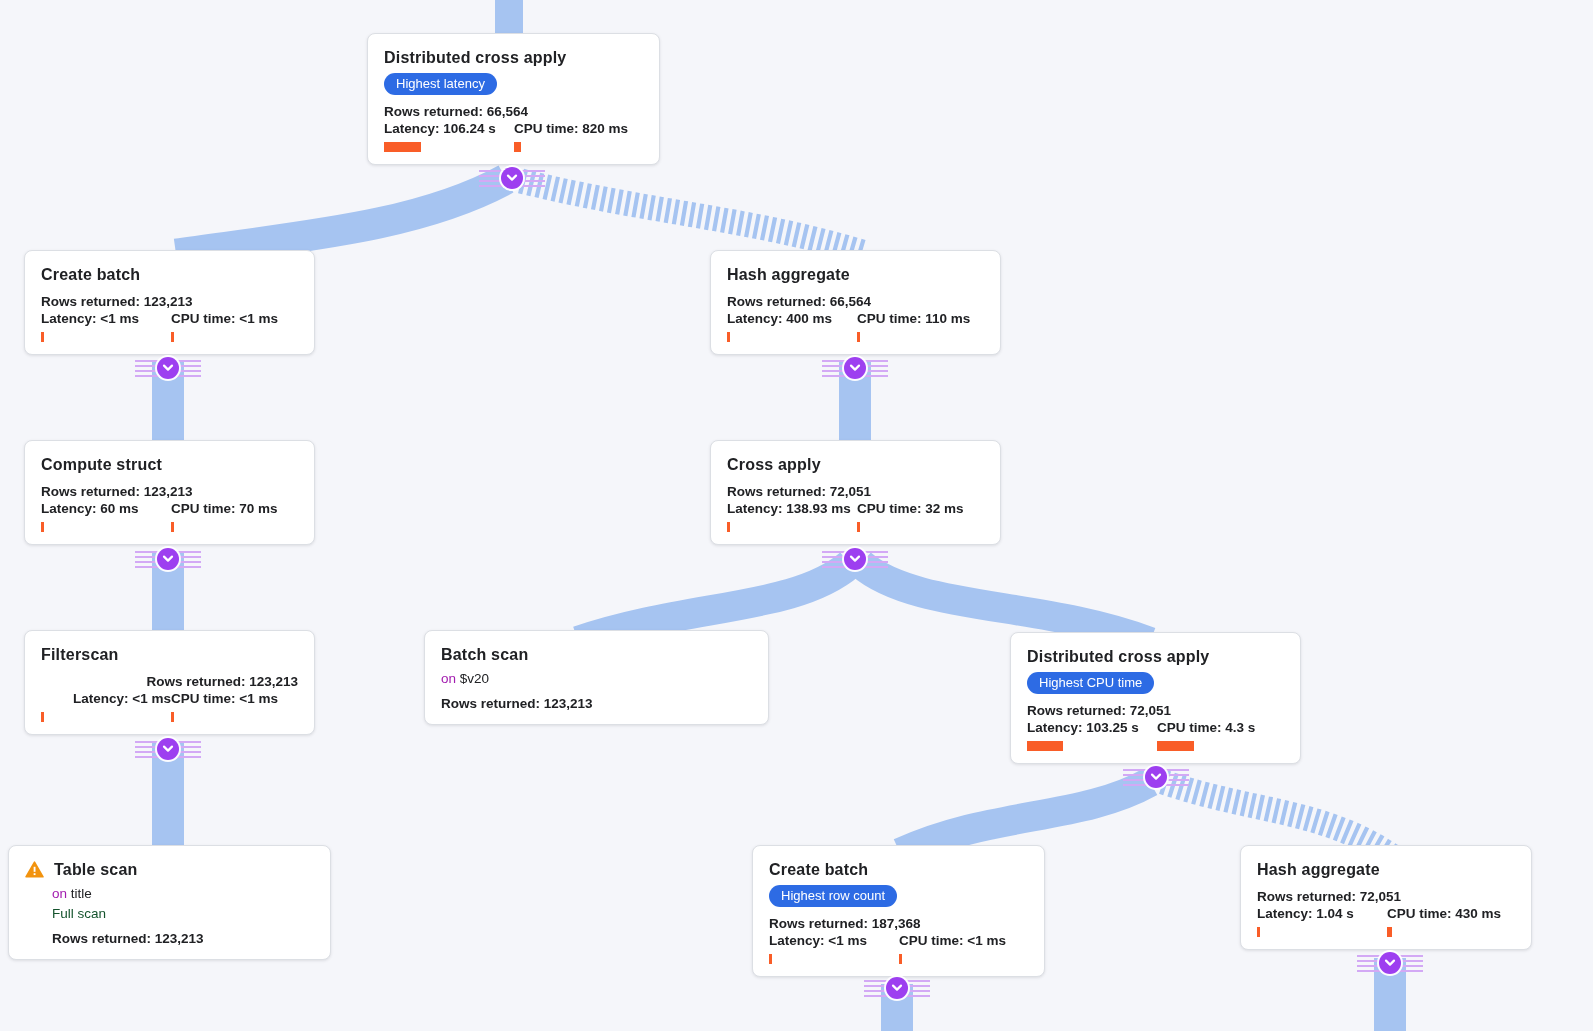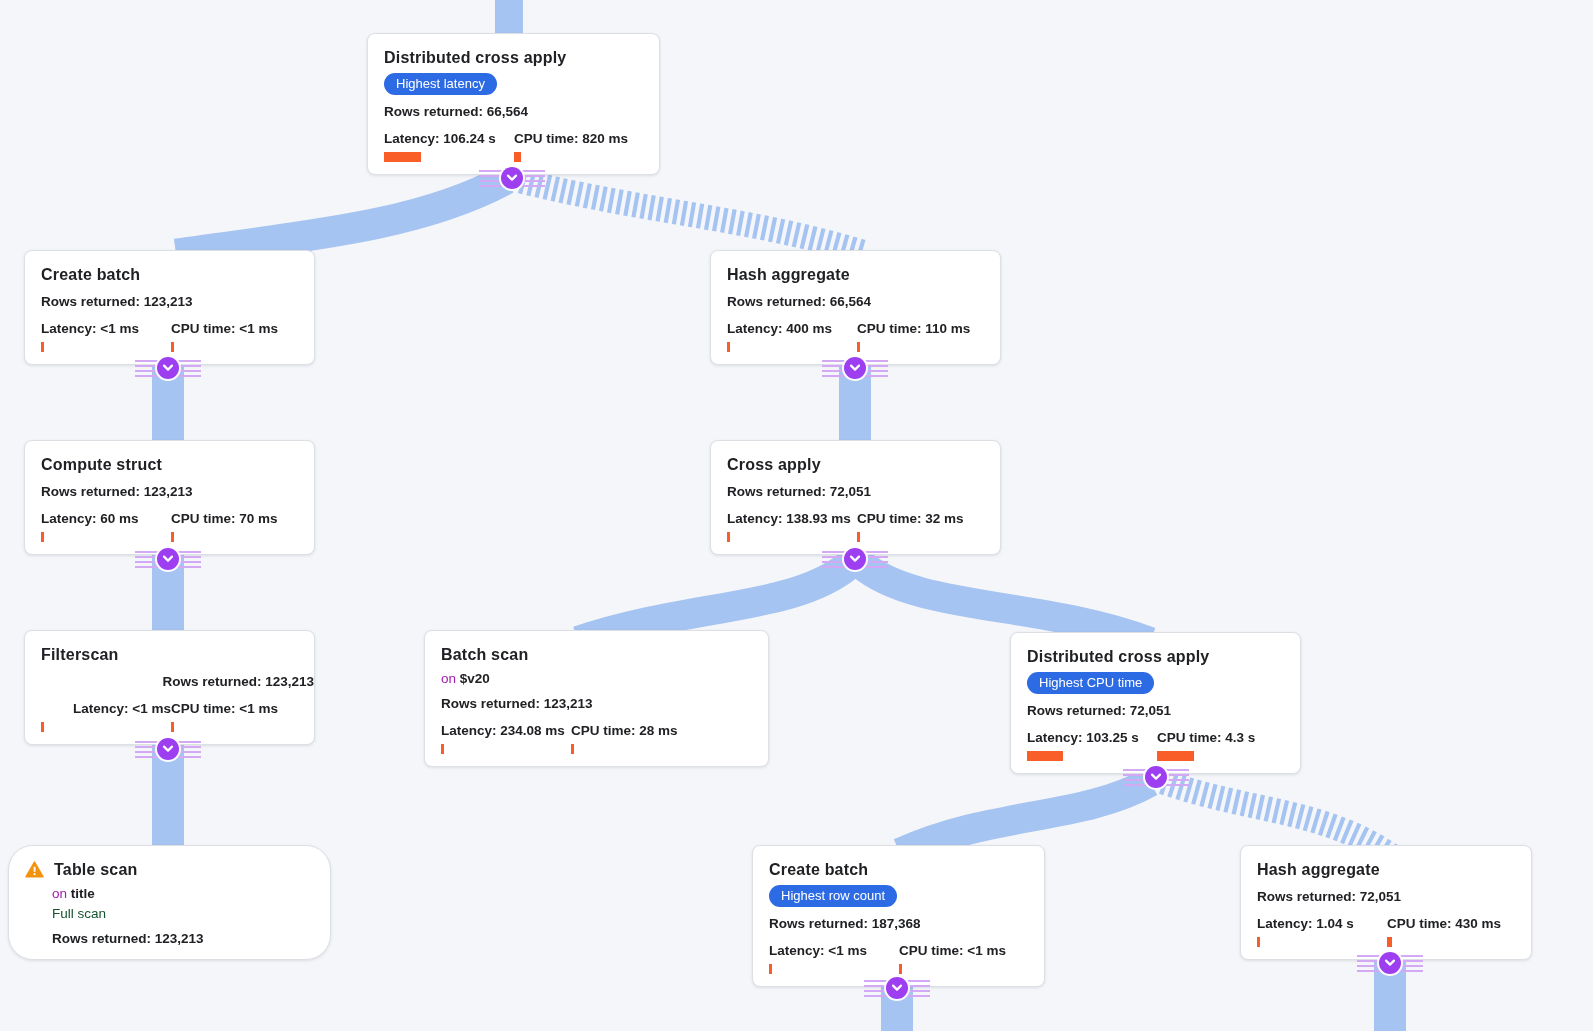--- a/index.html
+++ b/index.html
@@ -9,36 +9,36 @@
     font-family:"Liberation Sans","DejaVu Sans",sans-serif;
     -webkit-font-smoothing:antialiased;
   }
   #edge-layer{position:absolute;left:0;top:0;z-index:0;}
   #edge-layer path.solid{fill:none;stroke:#a6c4f1;}
   #edge-layer path.hatched{fill:none;stroke:#a6c4f1;stroke-dasharray:4.2 4;}
   .card{
     position:absolute;z-index:1;box-sizing:border-box;
     background:#ffffff;border:1px solid #dcdfe4;border-radius:8px;
     box-shadow:0 1px 3px rgba(60,64,67,.13);
-    padding:13px 0 12px 16px;cursor:pointer;
+    padding:13px 16px 12px 16px;cursor:pointer;
   }
   .title-row{display:flex;align-items:center;gap:10px;}
   .warn-icon{flex:0 0 auto;display:inline-flex;}
   .title{font-size:16px;font-weight:700;color:#202124;letter-spacing:.2px;line-height:21px;}
   .badge{
     display:inline-block;margin-top:5px;
     background:#2d6be4;color:#ffffff;font-size:13px;font-weight:400;
     padding:3px 12px 4px 12px;border-radius:13px;line-height:15px;
   }
   .on-line{margin-top:5px;font-size:13.5px;color:#202124;line-height:17px;}
   .on-line .on-word{font-weight:400;color:#a21caf;}
-  .on-line b{font-weight:700;}
+  .on-line b{font-weight:400;}
   .note-line{margin-top:3px;font-size:13.5px;color:#14532d;line-height:17px;}
   .rows-line{margin-top:8px;font-size:13.5px;font-weight:700;color:#202124;line-height:17px;}
-  .metrics{display:flex;margin-top:11px;}
+  .metrics{display:flex;margin-top:1px;}
   .metric{width:130px;flex:0 0 auto;}
   .metric:last-child{width:auto;}
   .m-label{font-size:13.5px;font-weight:700;color:#202124;white-space:nowrap;line-height:16px;}
   .m-bar{margin-top:5px;height:10px;background:#f95d28;}
   .indent{margin-left:27px;}
   .connector{position:absolute;z-index:2;}
   .conn-stripes{
     position:absolute;width:66px;height:17px;left:-33px;top:-8px;
     background:repeating-linear-gradient(to bottom,#d3a9f5 0 2px,rgba(0,0,0,0) 2px 5px);
   }
@@ -163,49 +163,39 @@
           <div class="m-bar" style="width: 3px;"></div>
         </div>
       </div>
     </div>
     <div class="card" style="left: 424px; top: 630px; width: 345px;">
       <div class="title-row">
         <div class="title">Batch scan</div>
       </div>
       <div class="on-line"><span class="on-word">on</span> <b>$v20</b></div>
       <div class="rows-line"><span>Rows returned:</span> <span>123,213</span></div>
-      <div class="metrics">
-        <div class="metric">
-          <div class="m-label"><span>Latency:</span> <span>234.08 ms</span></div>
-          <div class="m-bar" style="width: 3px;"></div>
-        </div>
-        <div class="metric">
-          <div class="m-label"><span>CPU time:</span> <span>28 ms</span></div>
-          <div class="m-bar" style="width: 3px;"></div>
-        </div>
-      </div>
     </div>
     <div class="card" style="left: 1010px; top: 632px; width: 291px;">
       <div class="title-row">
         <div class="title">Distributed cross apply</div>
       </div>
       <div><span class="badge">Highest CPU time</span></div>
       <div class="rows-line"><span>Rows returned:</span> <span>72,051</span></div>
       <div class="metrics">
         <div class="metric">
           <div class="m-label"><span>Latency:</span> <span>103.25 s</span></div>
           <div class="m-bar" style="width: 36px;"></div>
         </div>
         <div class="metric">
           <div class="m-label"><span>CPU time:</span> <span>4.3 s</span></div>
           <div class="m-bar" style="width: 37px;"></div>
         </div>
       </div>
     </div>
-    <div class="card" style="left: 8px; top: 845px; width: 323px; border-radius: 25px;">
+    <div class="card" style="left: 8px; top: 845px; width: 323px;">
       <div class="title-row">
         <span class="warn-icon">
           <svg width="19" height="17" viewBox="0 0 24 22">
             <path d="M12 1.5 L23 20.5 H1 Z" fill="#f2930e" stroke="#f2930e" stroke-width="2" stroke-linejoin="round"></path>
             <rect x="10.9" y="7.5" width="2.4" height="6.5" fill="#fff"></rect>
             <rect x="10.9" y="15.8" width="2.4" height="2.4" fill="#fff"></rect>
           </svg>
         </span>
         <div class="title">Table scan</div>
       </div>

